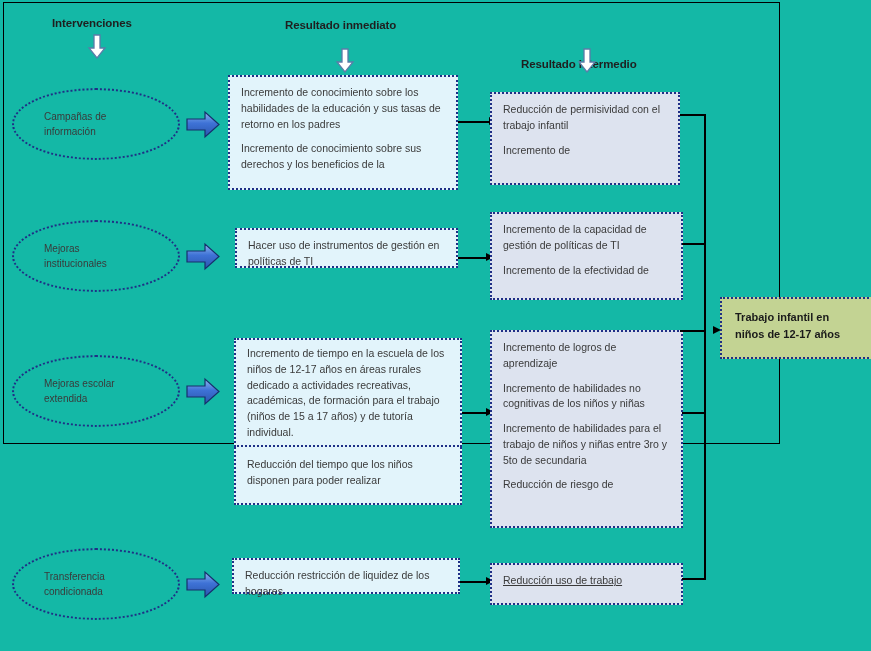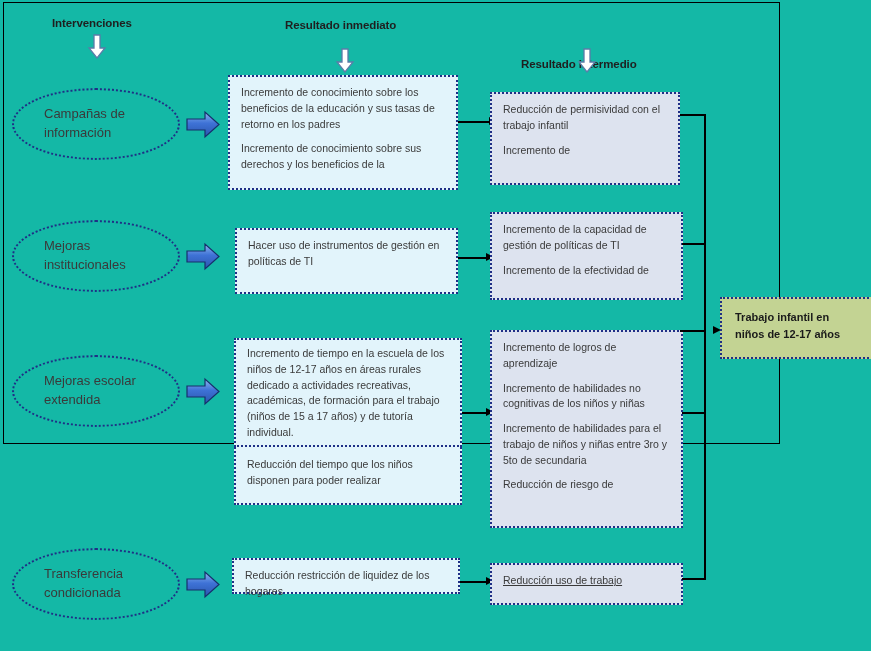--- a/index.html
+++ b/index.html
@@ -54,21 +54,21 @@
   }
   .ellipse-label {
     position: absolute;
     left: 0;
     right: 0;
     top: 50%;
     transform: translateY(-50%);
     text-align: left;
     padding-left: 30px;
     padding-right: 12px;
-    font-size: 13px;
+    font-size: 10px;
     color: #3a3a3a;
     line-height: 1.45;
     box-sizing: border-box;
   }
   
   .block-arrow {
     position: absolute;
     width: 34px;
     height: 28px;
   }
@@ -151,21 +151,21 @@
         <linearGradient id="bag1" x1="0" y1="0" x2="0" y2="1">
           <stop offset="0%" stop-color="#8fb6ef"></stop>
           <stop offset="45%" stop-color="#3e72d6"></stop>
           <stop offset="100%" stop-color="#2a55ad"></stop>
         </linearGradient>
       </defs>
       <polygon points="1,9 19,9 19,2 33,14.5 19,27 19,20 1,20" fill="url(#bag1)" stroke="#16306b" stroke-width="1.2"></polygon>
     </svg>
   </div>
   <div class="dbox immediate" style="left:228px; top:75px; width:230px; height:115px;">
-    <p>Incremento de conocimiento sobre los beneficios de la educación y sus tasas de retorno en los padres</p>
+    <p>Incremento de conocimiento sobre los habilidades de la educación y sus tasas de retorno en los padres</p>
     <p>Incremento de conocimiento sobre sus derechos y los beneficios de la</p>
   </div>
 
   <div class="conn conn-h" style="left:458px; top:121px; width:40px;"></div>
   <div class="arrowhead" style="left:489px; top:117px;"></div>
   <div class="dbox intermediate" style="left:490px; top:92px; width:190px; height:93px;">
     <p>Reducción de permisividad con el trabajo infantil</p>
     <p>Incremento de</p>
   </div>
 
@@ -173,21 +173,21 @@
     <div class="ellipse-label">
       <div>Mejoras</div>
       <div>institucionales</div>
     </div>
   </div>
   <div class="block-arrow" style="left:186px; top:242px;">
     <svg width="36" height="30" viewBox="0 0 36 30">
       <polygon points="1,9 19,9 19,2 33,14.5 19,27 19,20 1,20" fill="url(#bag1)" stroke="#16306b" stroke-width="1.2"></polygon>
     </svg>
   </div>
-  <div class="dbox immediate" style="left:235px; top:228px; width:223px; height:66px;">
+  <div class="dbox immediate" style="left:235px; top:228px; width:223px; height:40px;">
     <p>Hacer uso de instrumentos de gestión en políticas de TI</p>
   </div>
 
   <div class="conn conn-h" style="left:458px; top:257px; width:37px;"></div>
   <div class="arrowhead" style="left:486px; top:253px;"></div>
   <div class="dbox intermediate" style="left:490px; top:212px; width:193px; height:88px;">
     <p>Incremento de la capacidad de gestión de políticas de TI</p>
     <p>Incremento de la efectividad de</p>
   </div>
 

